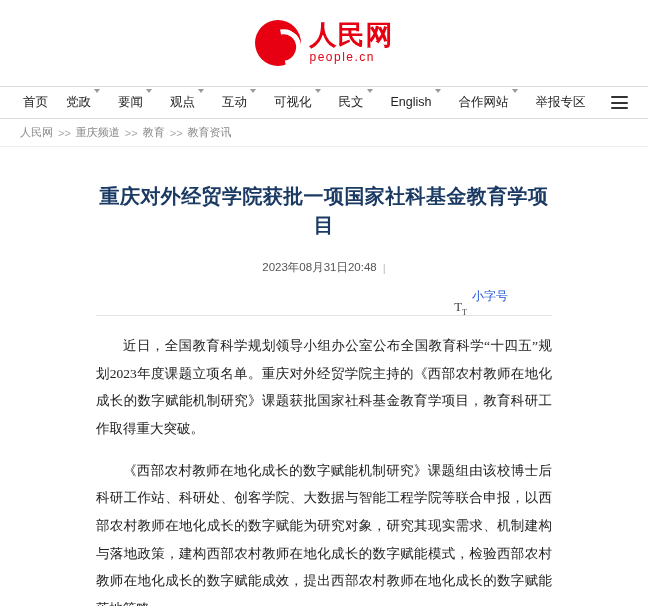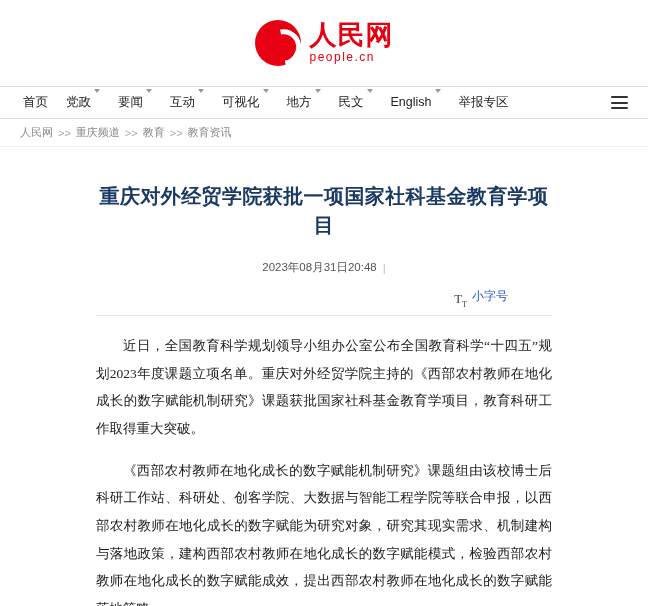--- a/index.html
+++ b/index.html
@@ -131,21 +131,21 @@
     align-items: center;
     justify-content: flex-end;
     gap: 5px;
     padding-right: 44px;
   }
   .font-glyph {
     font-size: 13px;
     color: #444;
     font-family: "Liberation Serif", serif;
     position: relative;
-    top: 4px;
+    top: 12px;
   }
   .font-glyph sub { font-size: 8px; }
   .fontsize-label { font-size: 12px; color: #1d4ed8; cursor: pointer; }
 
   .divider {
     margin: 10px 0 0 0;
     border-top: 1px solid #e3e3e3;
   }
 
   .body-text {
@@ -180,37 +180,41 @@
         </div>
       <div class="nav-item">
           <span>党政</span>
           <i class="caret"></i>
         </div>
       <div class="nav-item">
           <span>要闻</span>
           <i class="caret"></i>
         </div>
       <div class="nav-item">
+          <span>观点</span>
+          <i class="caret"></i>
+        </div>
+      <div class="nav-item">
           <span>互动</span>
           <i class="caret"></i>
         </div>
       <div class="nav-item">
           <span>可视化</span>
           <i class="caret"></i>
         </div>
       <div class="nav-item">
-          <span>地方</span>
-          <i class="caret"></i>
-        </div>
-      <div class="nav-item">
           <span>民文</span>
           <i class="caret"></i>
         </div>
       <div class="nav-item">
           <span>English</span>
+          <i class="caret"></i>
+        </div>
+      <div class="nav-item">
+          <span>合作网站</span>
           <i class="caret"></i>
         </div>
       <div class="nav-item">
           <span>举报专区</span>
         </div>
     </div>
     <div class="nav-right">
       <div class="hamburger">
         <span></span>
           <span></span>

